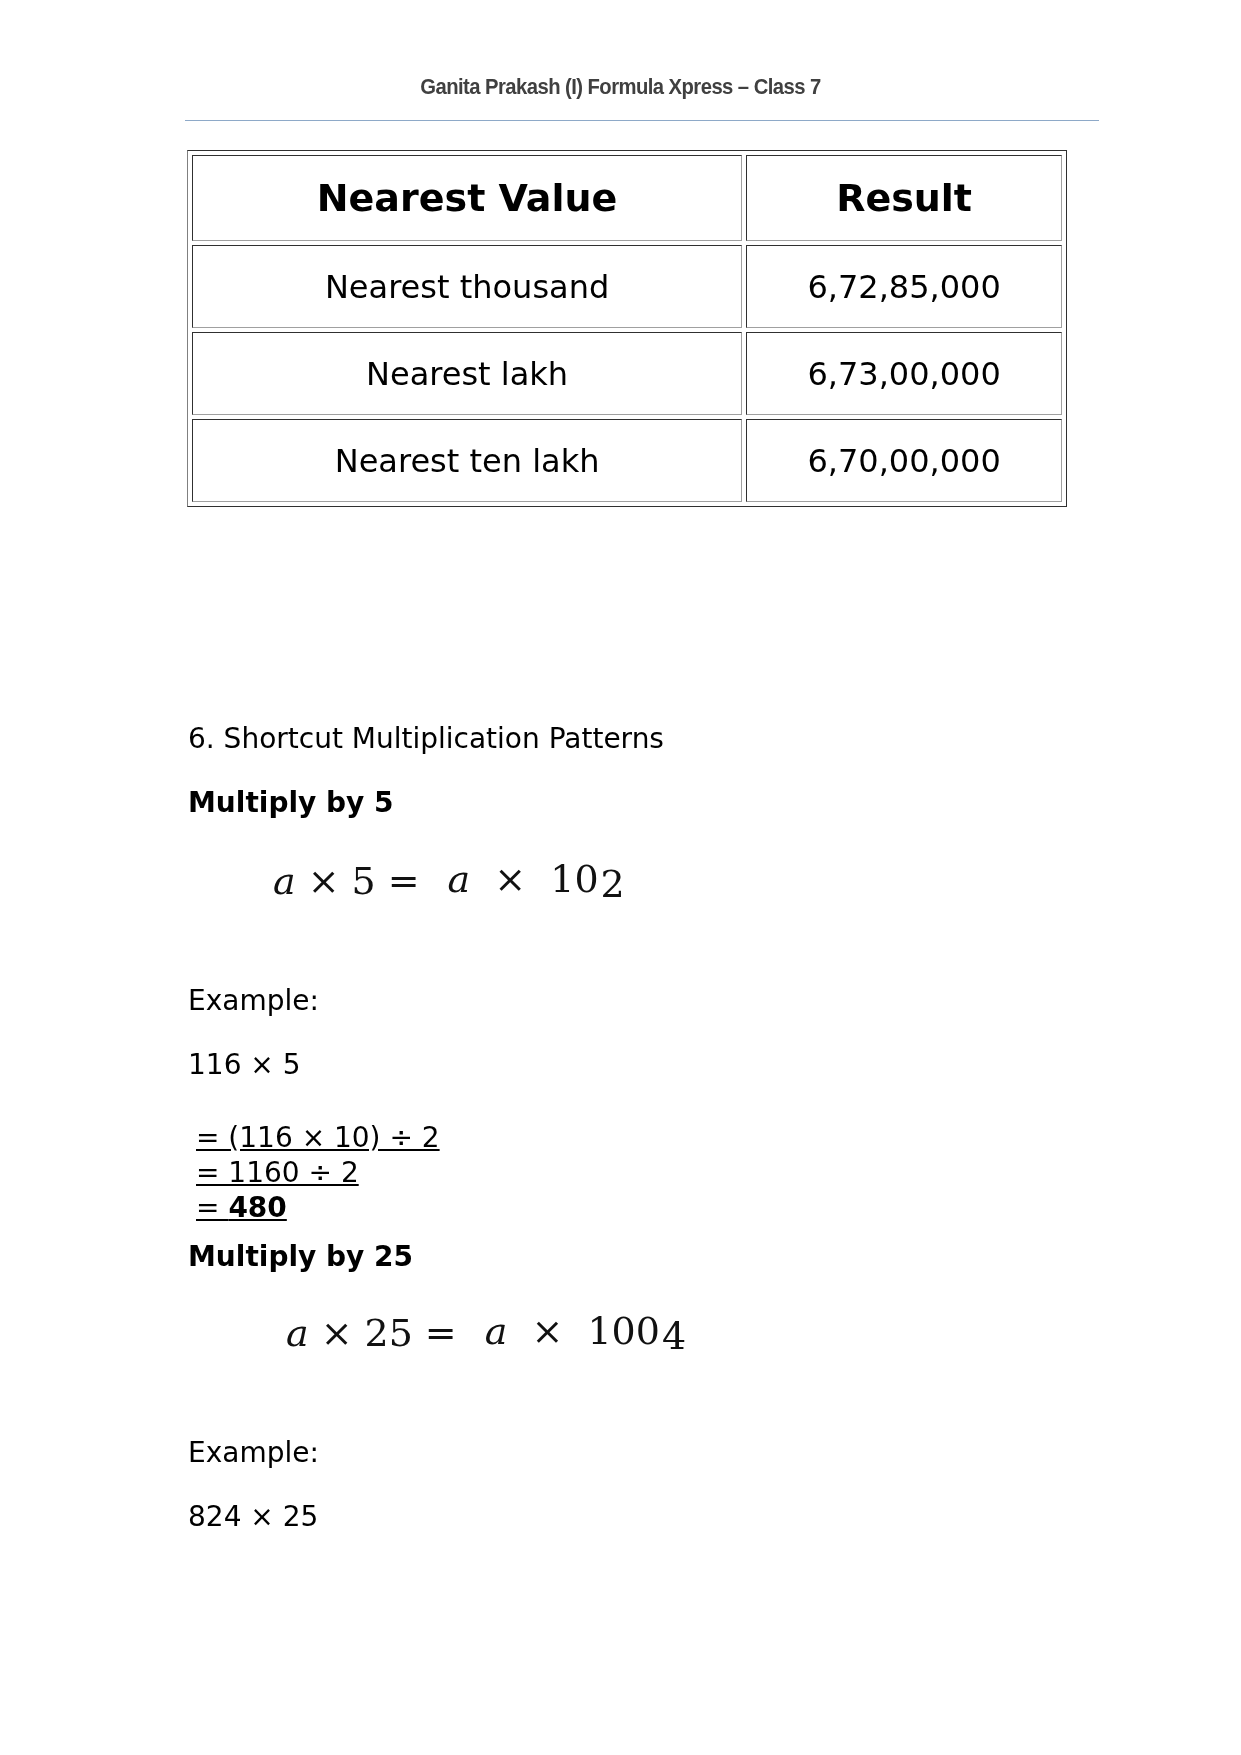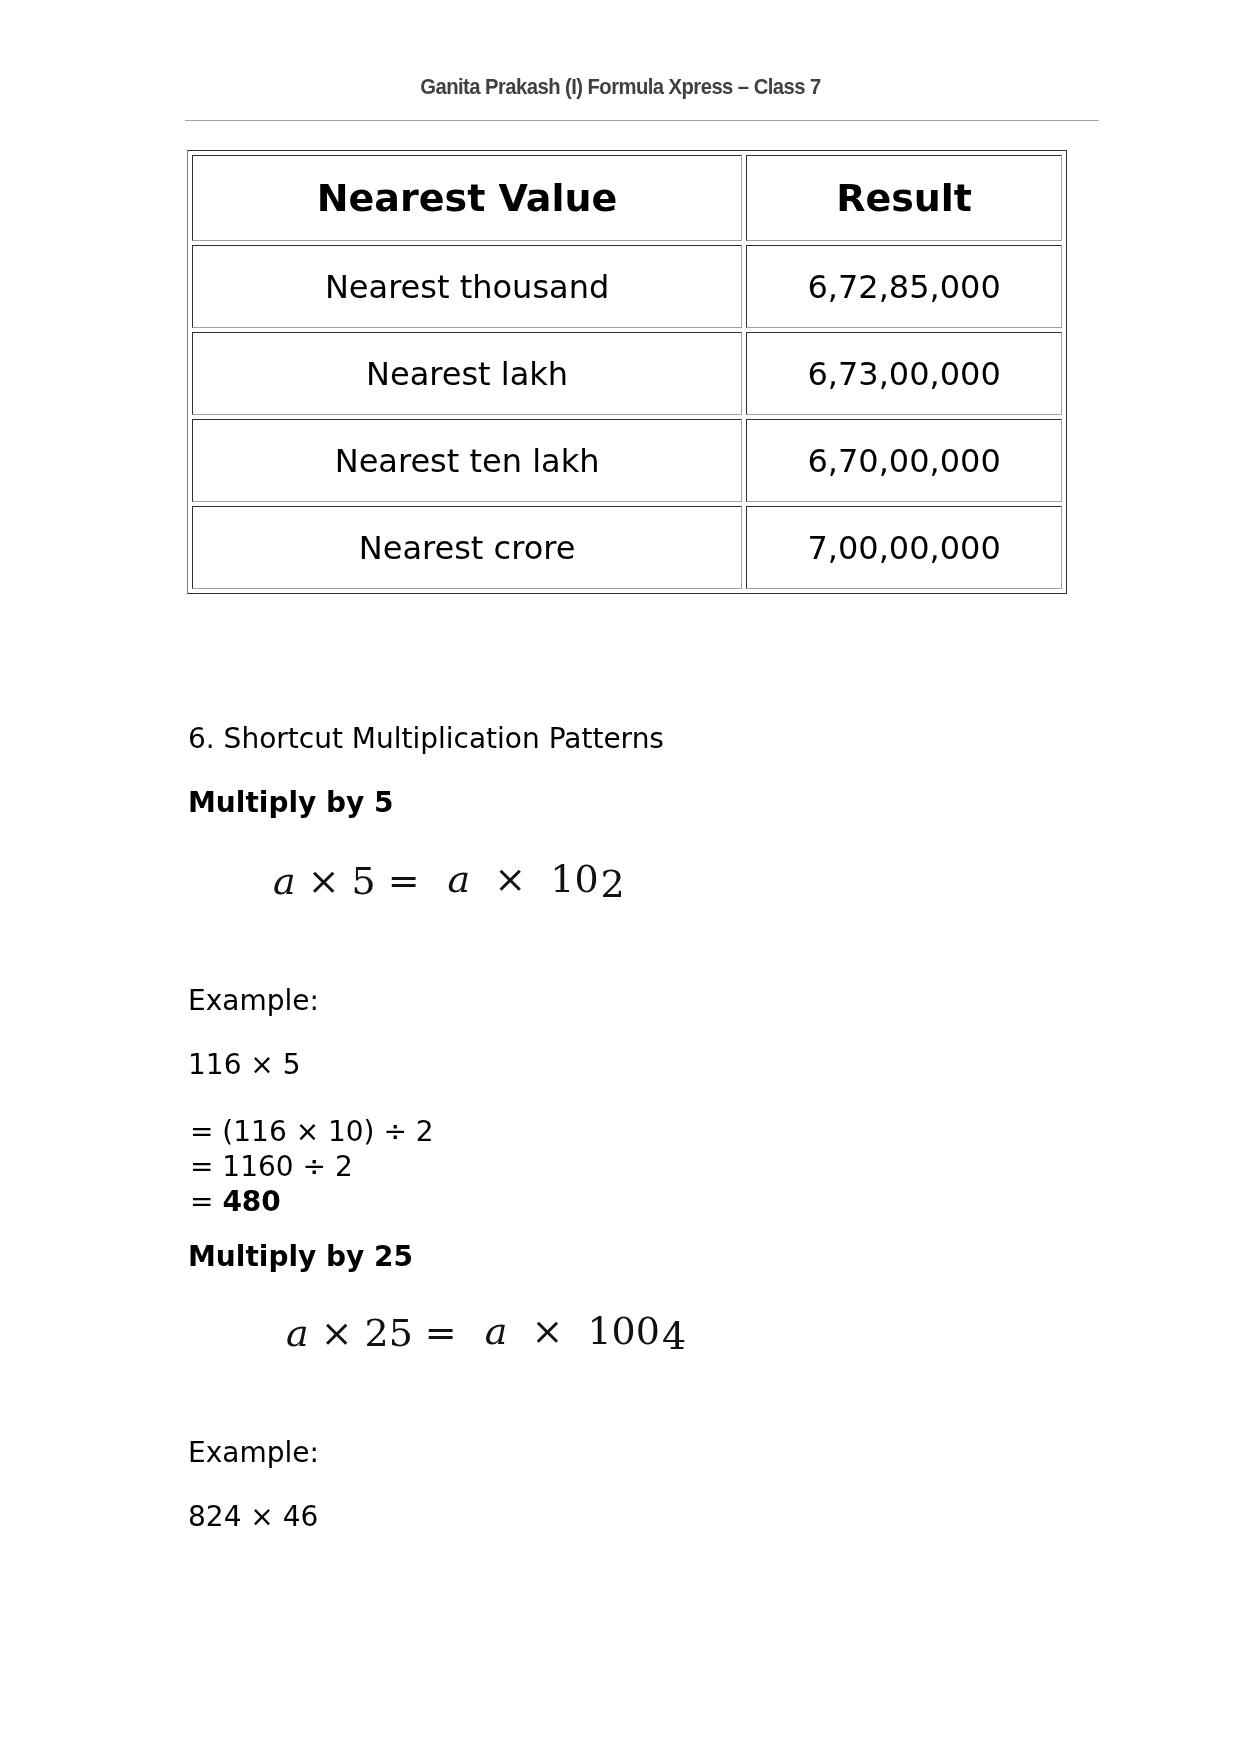--- a/index.html
+++ b/index.html
@@ -97,21 +97,22 @@
       left: 188px;
       font-size: 28px;
       margin: 0;
       white-space: nowrap;
     }
     .calc-block {
       position: absolute;
       left: 188px;
       font-size: 28px;
       line-height: 35px;
-      margin: 2px;
+      margin: 8px;
+      text-decoration: underline;
     }
     .calc-line { white-space: nowrap; }
     .calc-line b { font-weight: bold; }
 
     
     .formula {
       position: absolute;
       display: flex;
       align-items: center;
       font-family: "DejaVu Serif", "Liberation Serif", serif;
@@ -161,24 +162,20 @@
       <td>6,72,85,000</td>
     </tr>
     <tr>
       <td>Nearest lakh</td>
       <td>6,73,00,000</td>
     </tr>
     <tr>
       <td>Nearest ten lakh</td>
       <td>6,70,00,000</td>
     </tr>
-    <tr>
-      <td>Nearest crore</td>
-      <td>7,00,00,000</td>
-    </tr>
   </tbody>
 </table>
 
 <h2 class="section-heading">6. Shortcut Multiplication Patterns</h2>
 
 <h3 class="sub-heading" style="top:786px;">Multiply by 5</h3>
 
 <div class="formula" style="left:273px; top:858px;">
   <span class="lhs">
     <span class="var">a</span>
@@ -220,13 +217,13 @@
       <span class="var">a</span>
       <span class="op">×</span>
       <span>100</span>
     </span>
     <span class="bar"></span>
     <span class="den">4</span>
   </span>
 </div>
 
 <p class="body-text" style="top:1436px;">Example:</p>
-<p class="body-text" style="top:1500px;">824 × 46</p>
+<p class="body-text" style="top:1500px;">824 × 25</p>
 
 </body></html>

